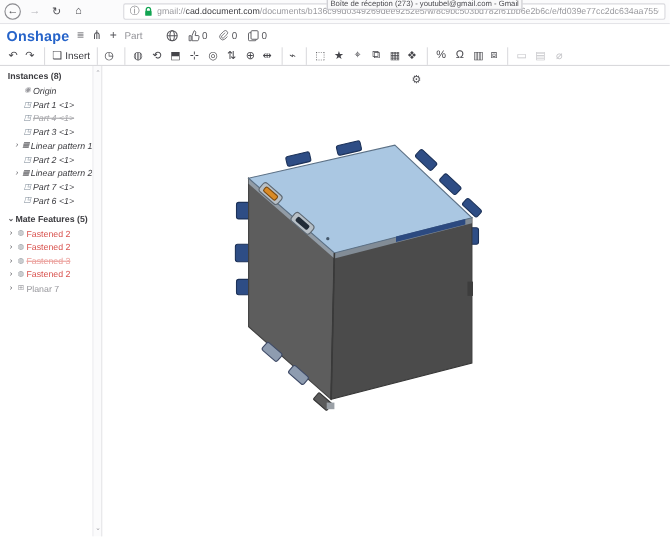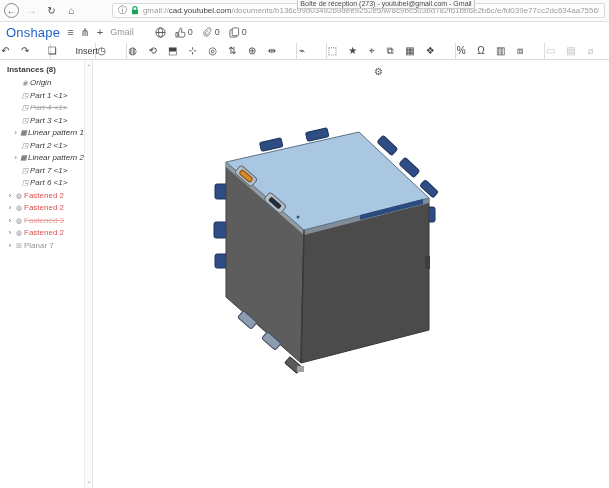--- a/index.html
+++ b/index.html
@@ -24,34 +24,34 @@
   .url .domain { color:#3d3d42; }
   .url .path { color:#9a9a9f; }
   .tabtip { position:absolute; left:297px; top:0; width:178px; height:9px;
             background:#f9f9fa; border:1px solid #c7c7cc; border-top:none;
             font-size:7px; color:#4a4a4f; text-align:center; line-height:8px;
             overflow:hidden; white-space:nowrap; z-index:5; }
 
   
   .apphdr { position:absolute; left:0; top:22px; width:609px; height:20px; background:#fff;
             display:flex; align-items:center; gap:7px; padding-left:6px; }
-  .logo { font-size:13px; font-weight:normal; color:var(--brand-blue); letter-spacing:.2px; }
+  .logo { font-size:13px; font-weight:bold; color:var(--brand-blue); letter-spacing:.2px; }
   .hdr-icon { font-size:11px; color:#55555a; line-height:1; }
   .doc-title { font-size:12px; font-weight:bold; color:#26262b; margin-left:4px; }
   .workspace { font-size:9px; color:#95959a; }
   .hdr-stats { display:flex; align-items:center; gap:9px; margin-left:14px; }
   .stat { display:flex; align-items:center; gap:2px; font-size:9px; color:#55555a; }
   .stat svg { display:block; }
 
   
   .toolbar { position:absolute; left:0; top:42px; width:609px; height:18px; background:#fff;
              border-bottom:1px solid #d9d9dc; display:flex; align-items:center; padding-left:5px; }
   .tb-item { height:16px; min-width:17px; display:flex; align-items:center; justify-content:center;
              font-size:10px; color:#45454a; padding:0 1px; cursor:default; }
-  .tb-item .lbl { font-size:9px; margin-left:19px; color:#3a3a3f; }
+  .tb-item .lbl { font-size:9px; margin-left:3px; color:#3a3a3f; }
   .tb-item.sep-after { border-right:1px solid #dcdcdf; padding-right:6px; margin-right:5px; }
   .tb-item.disabled { color:#c2c2c6; }
 
   
   .main { position:absolute; left:0; top:60px; width:609px; height:428px; }
   .sidebar { position:absolute; left:0; top:0; width:93px; height:428px; background:#fff;
              border-right:1px solid #e4e4e6; overflow:hidden; font-size:8px; color:#3c3c40; }
   .tree { position:absolute; left:0; top:0; right:8px; }
   .sect-hdr { display:flex; align-items:center; font-size:8px; font-weight:bold; color:#3c3c40;
               padding:5px 0 3px 7px; }
@@ -98,33 +98,33 @@
       <span class="navbtn fwd">→</span>
       <span class="navbtn">↻</span>
       <span class="navbtn">⌂</span>
     </div>
     <div class="urlbar">
       <span class="info">ⓘ</span>
       <svg width="8" height="9" viewBox="0 0 8 9">
         <path d="M2 4V2.6a2 2 0 0 1 4 0V4" fill="none" stroke="#12a452" stroke-width="1.2"></path>
         <rect x="1" y="3.8" width="6" height="4.6" rx="0.8" fill="#12a452"></rect>
       </svg>
-      <span class="url"><span class="scheme">gmail://</span><span class="domain">cad.youtubel.com</span><span class="path">/documents/b136c99d0349269dee9252e5/w/8c9bc503bd782f61bb6e2b6c/e/fd039e77cc2dc634aa7556f6</span></span>
+      <span class="url"><span class="scheme">gmail://</span><span class="domain">cad.document.com</span><span class="path">/documents/b136c99d0349269dee9252e5/w/8c9bc503bd782f61bb6e2b6c/e/fd039e77cc2dc634aa7556f6</span></span>
     </div>
     <div class="tabtip">
       <span>Boîte de réception (273) - youtubel@gmail.com - Gmail</span>
     </div>
   </div>
 
   <div class="apphdr">
     <span class="logo">Onshape</span>
     <span class="hdr-icon">≡</span>
     <span class="hdr-icon">⋔</span>
     <span class="hdr-icon">+</span>
-    <span class="workspace">Gmail</span>
+    <span class="workspace">Part</span>
     <div class="hdr-stats">
       <span class="stat">
         <svg width="11" height="11" viewBox="0 0 12 12">
           <circle cx="6" cy="6" r="5" fill="none" stroke="#55555a"></circle>
           <ellipse cx="6" cy="6" rx="2.2" ry="5" fill="none" stroke="#55555a"></ellipse>
           <line x1="1" y1="6" x2="11" y2="6" stroke="#55555a"></line>
         </svg>
       </span>
       <span class="stat">
         <svg width="11" height="11" viewBox="0 0 12 12">
@@ -337,20 +337,24 @@
               <span class="ticon">◳</span>
               <span class="lbl">Part 7 &lt;1&gt;</span>
             </div>
 
             <div class="trow">
               <span class="chev"></span>
               <span class="ticon">◳</span>
               <span class="lbl">Part 6 &lt;1&gt;</span>
             </div>
           </div>
+        <div class="sect-hdr">
+          <span class="chev">⌄</span>
+          <span>Mate Features (5)</span>
+        </div>
         <div class="mates">
 
             <div class="trow error">
               <span class="chev">›</span>
               <span class="ticon">◍</span>
               <span class="lbl">Fastened 2</span>
             </div>
 
             <div class="trow error">
               <span class="chev">›</span>

